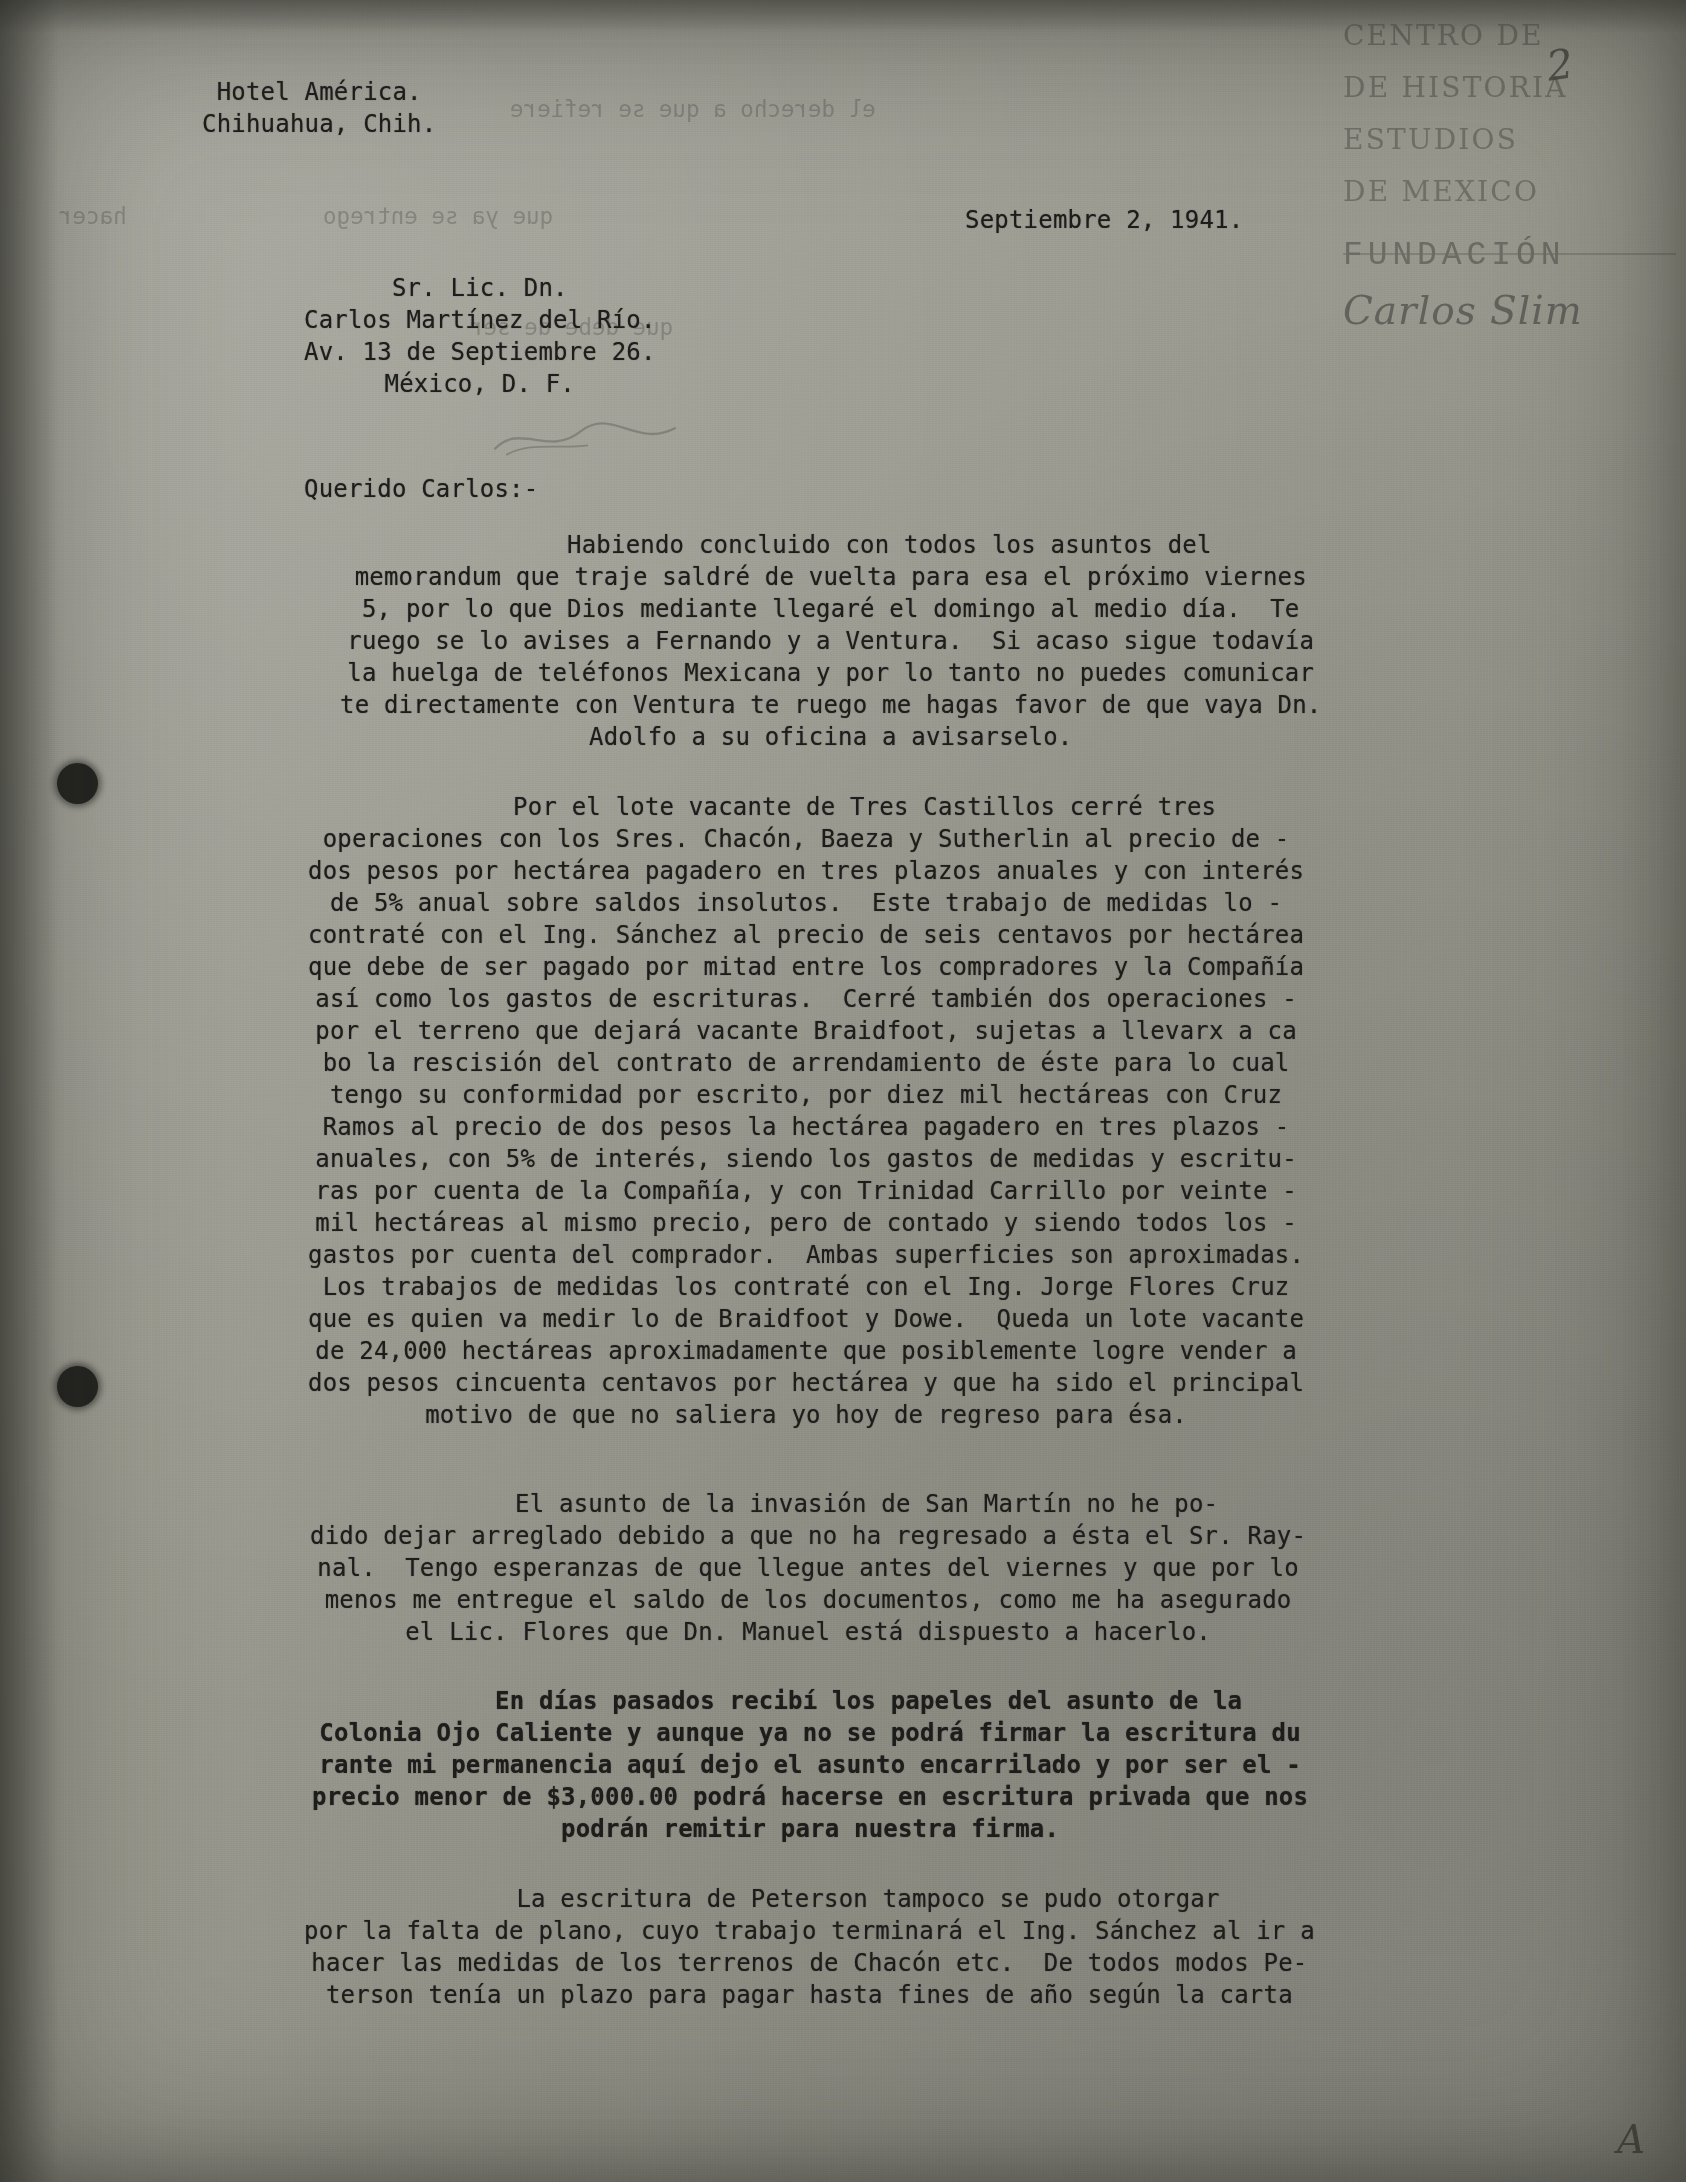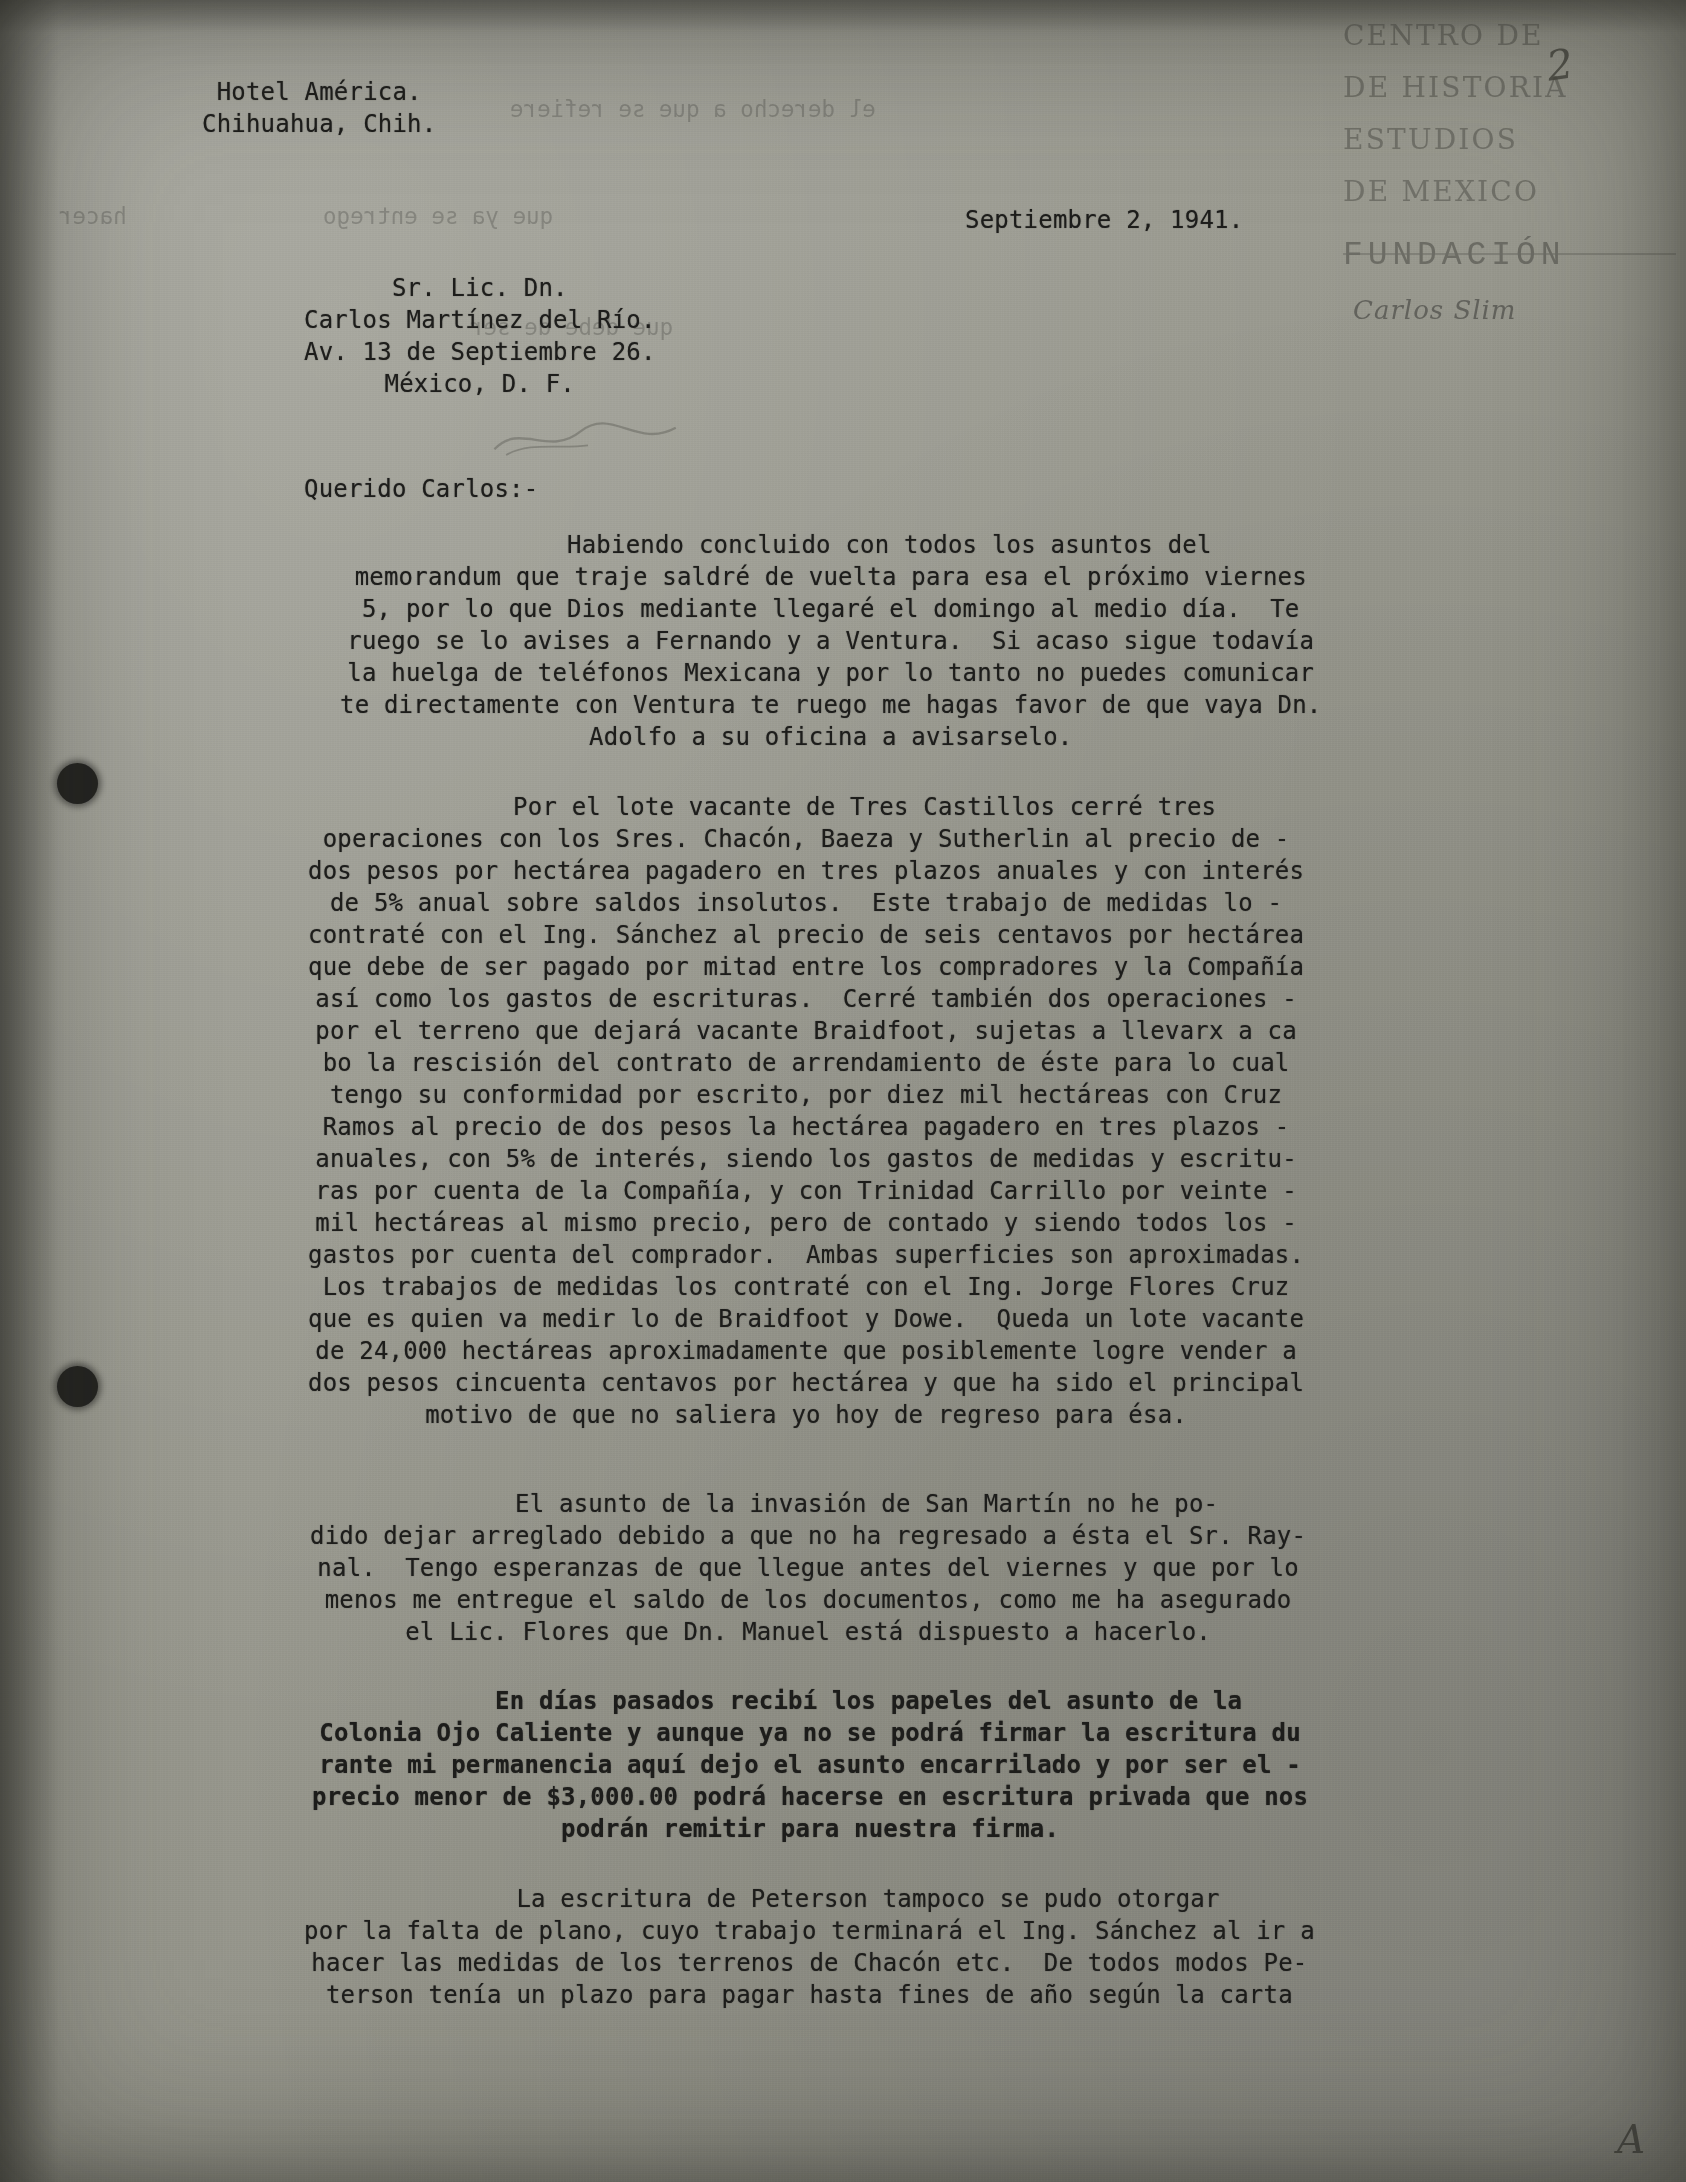--- a/index.html
+++ b/index.html
@@ -121,27 +121,26 @@
     line-height: 51px;
     letter-spacing: 4.9px;
     margin-top: 11.8px;
     font-family: Liberation Mono, monospace;
     color: rgba(100,100,93,0.85);
     white-space: pre;
   }
   .stamp .sig {
     font-family: "DejaVu Serif", serif;
     font-style: italic;
-    font-size: 26px;
+    font-size: 39px;
     line-height: 49px;
     letter-spacing: 1px;
     margin-top: 5.9px;
     color: rgba(92,92,86,0.9);
     white-space: pre;
-    margin-left: 10px;
   }
   .stamp-rule {
     position: absolute;
     left: 1343px;
     top: 253px;
     width: 333px;
     height: 2px;
     background: rgba(110,110,102,0.55);
   }
 

